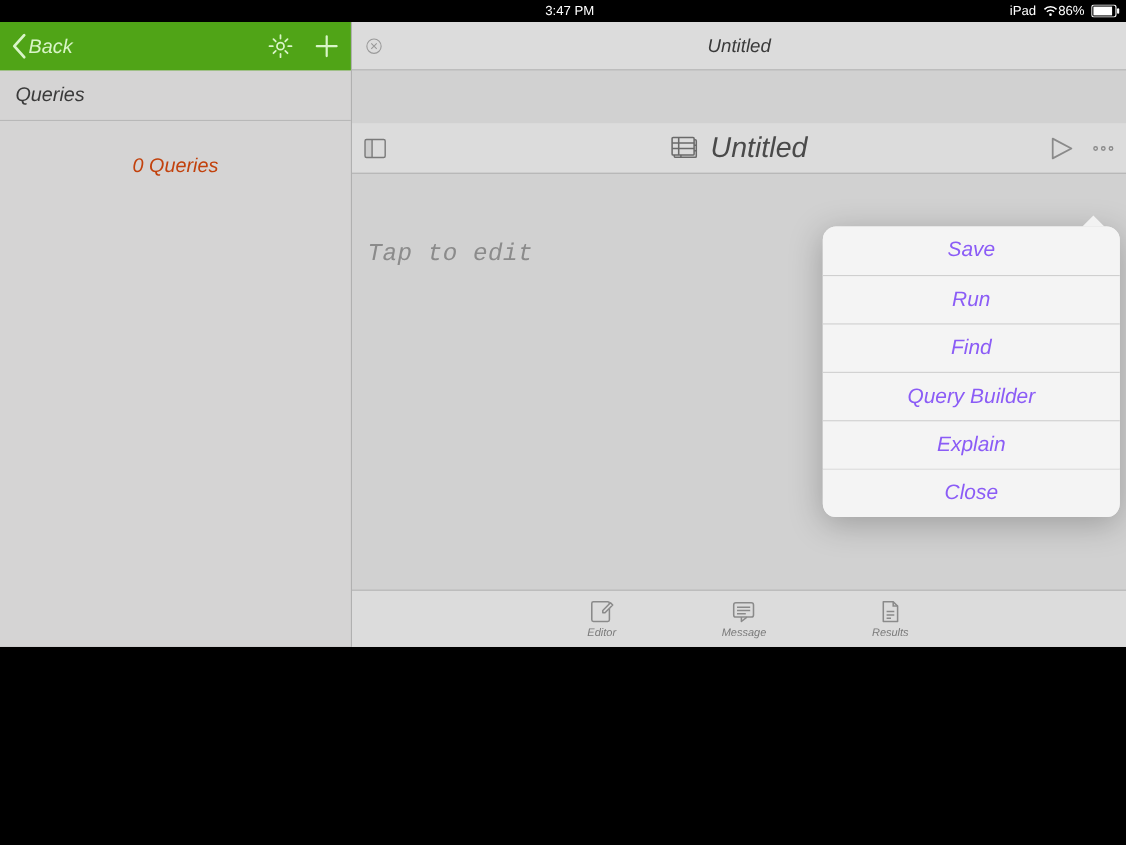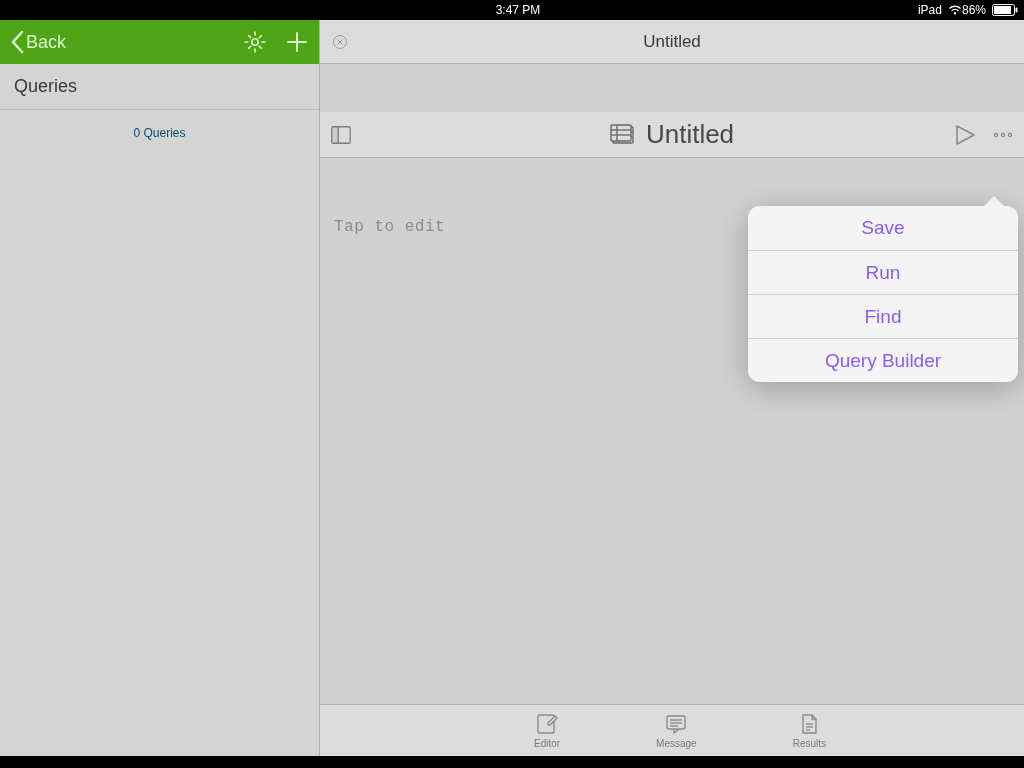--- a/index.html
+++ b/index.html
@@ -17,22 +17,23 @@
     font-weight: 400;
   }
   .status-left, .status-right { display: flex; align-items: center; gap: 6px; }
   .status-center { position: absolute; left: 0; right: 0; text-align: center; pointer-events: none; font-size: 12px; padding-left: 12px; }
   .wifi-icon { display: inline-block; }
   .battery-icon { display: inline-flex; align-items: center; }
 
   .app {
     display: flex;
     width: 1024px;
-    height: 736px;
+    height: 568px;
     background: #d5d4d4;
+    font-style: italic;
   }
 
   .sidebar {
     width: 320px;
     height: 100%;
     background: #d5d4d4;
     border-right: 1px solid #b0b0b0;
     display: flex;
     flex-direction: column;
   }
@@ -55,23 +56,23 @@
     display: flex;
     align-items: center;
     padding: 12px 14px;
     font-size: 18px;
     font-weight: 300;
     color: #3a3a3a;
     border-bottom: 1px solid #b8b8b8;
   }
   .sidebar-empty {
     text-align: center;
-    margin-top: 16px;
-    color: #0c4a6e;
-    font-size: 12px;
+    margin-top: 30px;
+    color: #c2410c;
+    font-size: 18px;
     font-weight: 300;
   }
 
   .main {
     flex: 1;
     height: 100%;
     display: flex;
     flex-direction: column;
     background: #d1d1d1;
     position: relative;
@@ -131,21 +132,21 @@
 
   .editor-area {
     flex: 1;
     background: #d1d1d1;
     padding: 12px 14px;
     position: relative;
   }
   .placeholder {
     color: #8b8b8b;
     font-family: "Menlo", "Courier New", monospace;
-    font-size: 16px;
+    font-size: 22px;
     letter-spacing: 0.5px;
   }
 
   .popover {
     position: absolute;
     top: 0px;
     right: 6px;
     width: 270px;
     background: #f2f2f2;
     border-radius: 12px;
@@ -307,20 +308,22 @@
     </div>
 
     <div class="editor-area">
       <div class="placeholder">Tap to edit</div>
 
       <div class="popover">
         <div class="popover-item">Save</div>
         <div class="popover-item">Run</div>
         <div class="popover-item">Find</div>
         <div class="popover-item">Query Builder</div>
+        <div class="popover-item">Explain</div>
+        <div class="popover-item">Close</div>
       </div>
     </div>
 
     <div class="bottom-tabs">
       <div class="tab">
         <span class="tab-icon">
           <svg viewBox="0 0 24 24">
               <rect x="3" y="3" width="16" height="18" rx="1.5" fill="none" stroke="#8a8a8a" stroke-width="1.4"></rect>
               <path d="M14 6 L21 -1" stroke="none"></path>
               <path d="M13 11 L20 4 L22 6 L15 13 L13 13 Z" fill="#dcdcdc" stroke="#8a8a8a" stroke-width="1.4" stroke-linejoin="round"></path>

